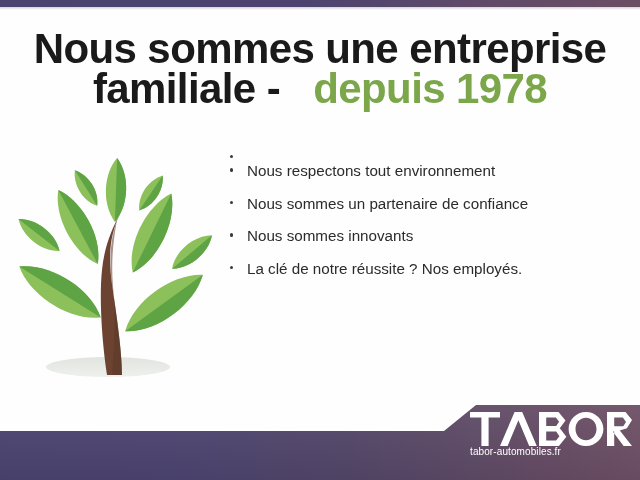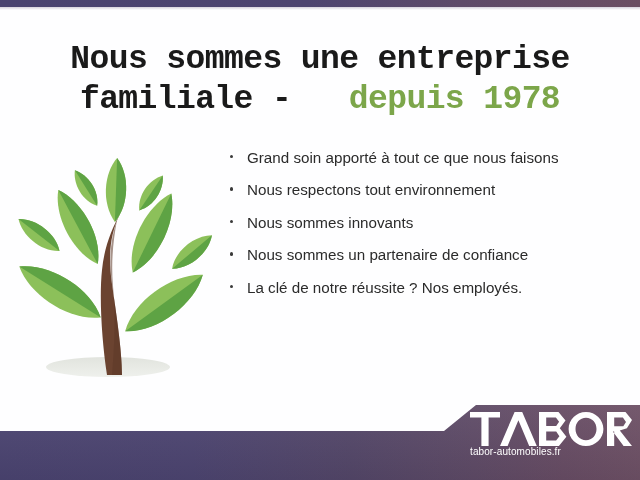--- a/index.html
+++ b/index.html
@@ -40,26 +40,26 @@
     top: 7px;
     width: 640px;
     height: 3px;
     background: linear-gradient(to bottom, rgba(110,95,130,0.28), rgba(110,95,130,0));
   }
 
   
   .heading {
     position: absolute;
     left: 20px;
-    top: 40px;
+    top: 29px;
     width: 600px;
     text-align: center;
-    font-family: Liberation Mono, monospace;
+    font-family: Liberation Sans, sans-serif;
     font-weight: bold;
-    font-size: 33px;
+    font-size: 42px;
     line-height: 40px;
     letter-spacing: -0.6px;
     color: #1a1a1a;
     white-space: nowrap;
   }
   .heading-line1 { display: block; }
   .heading-line2 { display: block; }
   .heading-accent { color: #7ca64a; }
   .heading-dash { color: #1a1a1a; }
 
@@ -240,33 +240,32 @@
       <g transform="translate(152,151) rotate(54)">
         <path d="M0 -48 C19 -24 20 23 0 48 C-20 23 -19 -24 0 -48 Z" fill="#8cc05a"></path>
         <path d="M0 -48 C19 -24 20 23 0 48 L0 -48 Z" fill="#5ea344"></path>
       </g>
     </svg>
   </div>
 
   <ul class="bullets">
     <li class="bullet-item">
       <span class="bullet-dot"></span>
-      <span>Grand soin apporté à tout ce que nous faisons</span>
     </li>
     <li class="bullet-item">
       <span class="bullet-dot"></span>
       <span>Nous respectons tout environnement</span>
     </li>
     <li class="bullet-item">
       <span class="bullet-dot"></span>
+      <span>Nous sommes un partenaire de confiance</span>
+    </li>
+    <li class="bullet-item">
+      <span class="bullet-dot"></span>
       <span>Nous sommes innovants</span>
-    </li>
-    <li class="bullet-item">
-      <span class="bullet-dot"></span>
-      <span>Nous sommes un partenaire de confiance</span>
     </li>
     <li class="bullet-item">
       <span class="bullet-dot"></span>
       <span>La clé de notre réussite ? Nos employés.</span>
     </li>
   </ul>
 
   <div class="bottom-band">
     <div class="band-fill"></div>
     <div class="band-sheen"></div>

